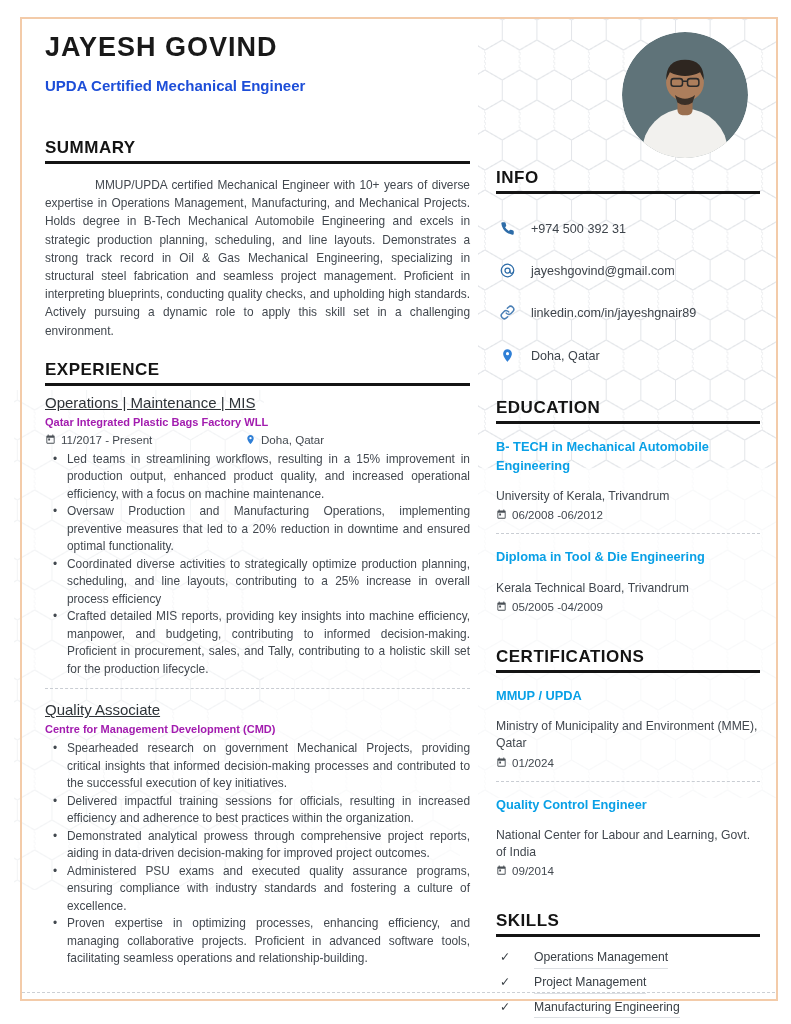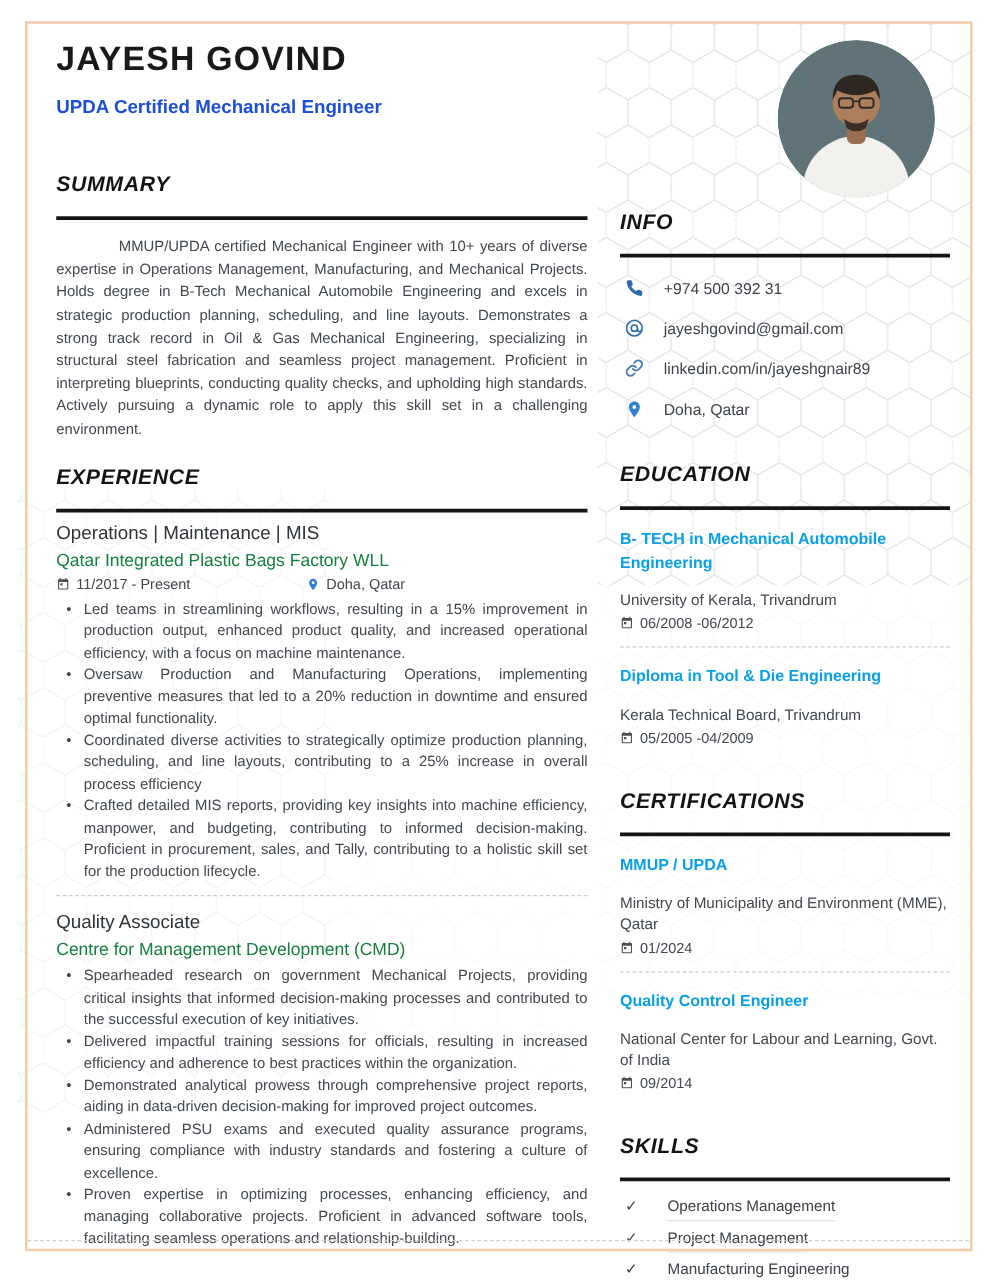--- a/index.html
+++ b/index.html
@@ -10,45 +10,45 @@
   .frame { position:absolute; left:20px; top:17px; right:13px; bottom:23px;
            border:2px solid #f3cba9; z-index:1; pointer-events:none; }
   .content { position:relative; z-index:2; display:flex; gap:26px; padding:28px 31px 0 45px; }
   .col-left { width:425px; flex:0 0 425px; }
   .col-right { flex:1; min-width:0; }
 
   h1.name { font-size:27px; font-weight:bold; letter-spacing:1px; color:#191919; margin-top:4px; }
   .subtitle { font-size:15px; font-weight:bold; color:#1d4ed8; margin-top:14px; }
 
   h2.sec { font-size:17px; font-weight:bold; color:#141414; letter-spacing:.5px;
-           border-bottom:3px solid #141414; padding-bottom:15px;font-style:italic; }
+           border-bottom:3px solid #141414; padding-bottom:3px; }
 
   section.summary { margin-top:44px; }
   .summary p { margin-top:12px; font-size:11.9px; line-height:1.53; color:#42484f;
                text-align:justify; text-indent:50px; }
 
   section.experience { margin-top:20px; }
   .job { margin-top:8px; }
-  .role { font-size:15px; color:#2e3338; margin-top:4px; }
-  .company { font-size:14px; font-weight:normal; color:#15803d; margin-top:5px; }
+  .role { font-size:15px; color:#2e3338; margin-top:4px;text-decoration:underline; }
+  .company { font-size:11px; font-weight:bold; color:#a21caf; margin-top:5px; }
   .meta { display:flex; align-items:center; margin-top:5px; font-size:11.6px; color:#42484f; }
   .meta .mi { display:flex; align-items:center; gap:5px; }
   .meta .mi.first { width:200px; }
   .meta svg { flex:0 0 auto; }
   .bullets { margin-top:5px; }
   .bullet { display:flex; }
   .bullet .dot { width:14px; margin-left:8px; flex:0 0 auto; color:#42484f; font-size:11.9px; line-height:1.47; }
   .bullet p { font-size:11.9px; line-height:1.47; color:#42484f; text-align:justify; flex:1; }
   .dash { border:none; border-top:1.5px dashed #c9cdd3; margin:10px 0 12px 0; }
 
   .photo-wrap { display:flex; justify-content:flex-end; padding-right:12px; }
   .photo { width:126px; height:126px; border-radius:50%; overflow:hidden; margin-top:4px; }
 
   section.info { margin-top:10px; }
-  .info-row { display:flex; align-items:center; gap:16px; margin-top:17px; padding-left:4px; }
+  .info-row { display:flex; align-items:center; gap:16px; margin-top:27px; padding-left:4px; }
   .info-row .txt { font-size:12.6px; color:#3e444b; }
 
   section.education, section.certs { margin-top:34px; }
   .edu { margin-top:14px; }
   .degree { font-size:12.8px; font-weight:bold; color:#09a0e6; line-height:1.45; }
   .school { font-size:12.2px; color:#42484f; margin-top:13px; line-height:1.4; }
   .edate { display:flex; align-items:center; gap:5px; font-size:11.6px; color:#42484f; margin-top:3px; }
   .dash2 { border:none; border-top:1.5px dashed #c9cdd3; margin:12px 0 2px 0; }
 
   section.skills { margin-top:34px; }

